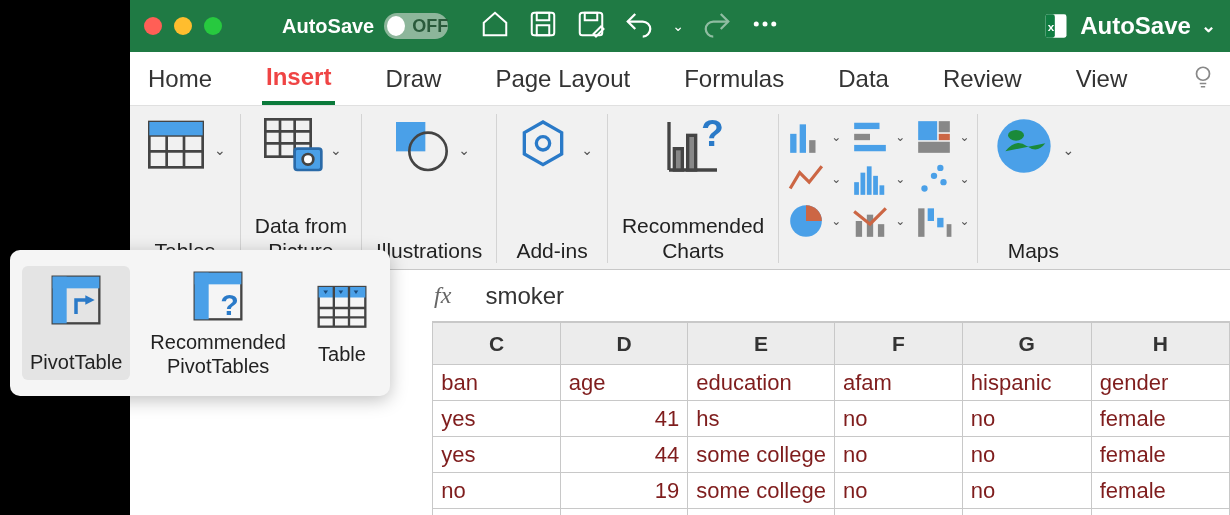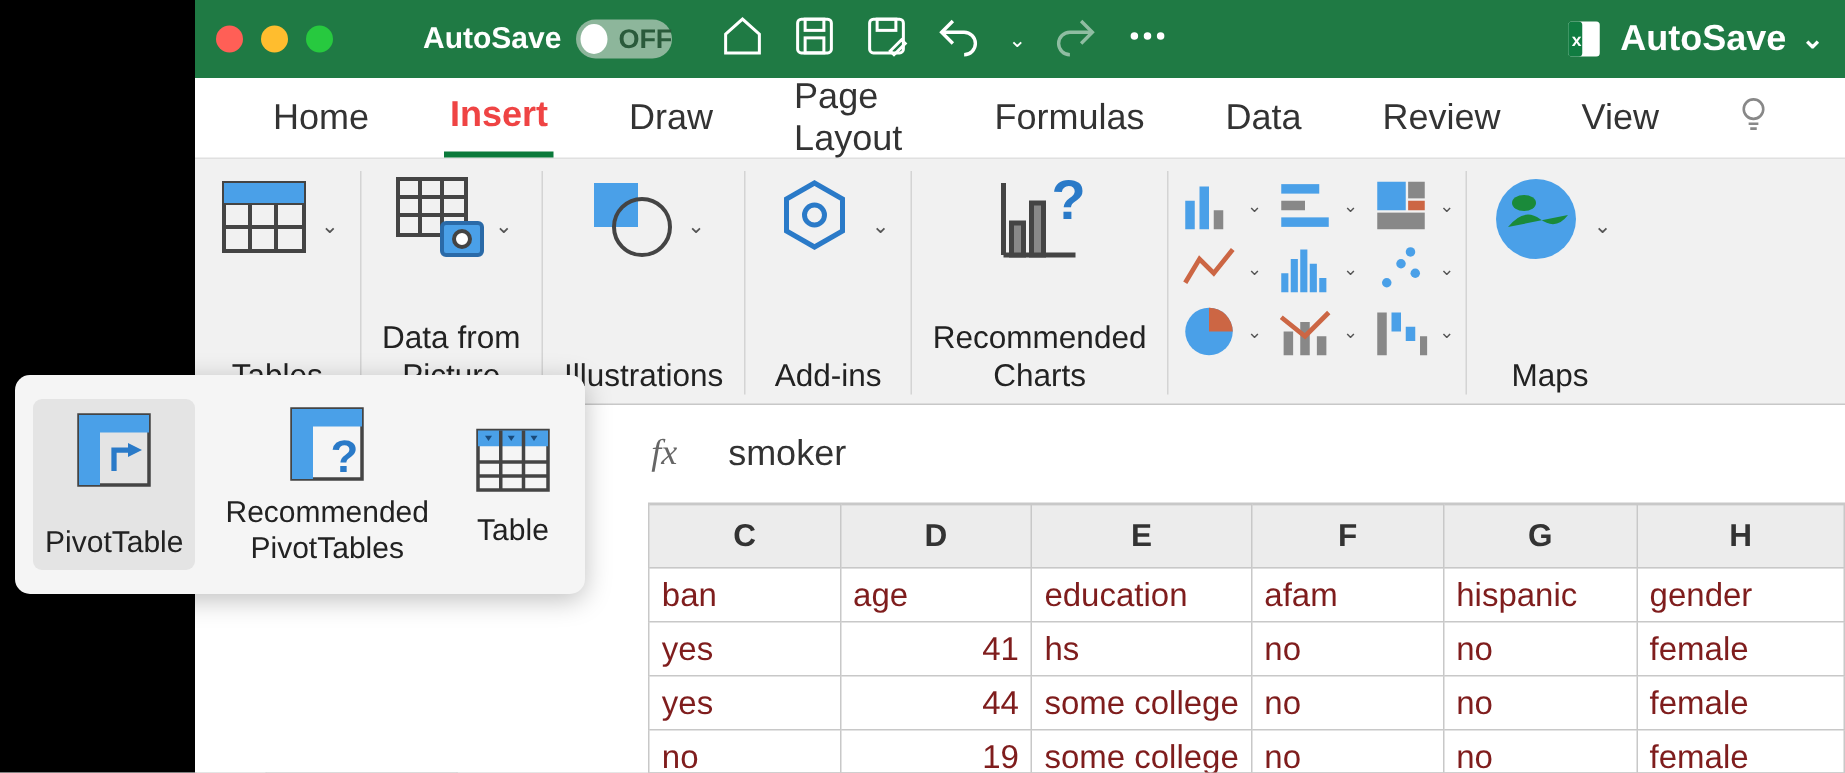--- a/index.html
+++ b/index.html
@@ -13,38 +13,38 @@
   .tl-max { background: #27c93f; }
   .autosave { display: flex; align-items: center; gap: 10px; margin-left: 40px; font-size: 20px; font-weight: 600; }
   .toggle { width: 64px; height: 26px; border-radius: 13px; background: #8db69b; position: relative; display: flex; align-items: center; }
   .toggle .knob { width: 20px; height: 20px; border-radius: 50%; background: #fff; margin-left: 3px; }
   .toggle .off { font-size: 18px; color: #2a5a3b; margin-left: 7px; font-weight: 700; }
   .title-icons { display: flex; gap: 18px; align-items: center; margin-left: 12px; }
   .tb-icon svg { width: 30px; height: 30px; }
   .doc-title { margin-left: auto; display: flex; align-items: center; gap: 10px; font-size: 24px; font-weight: 700; }
   .doc-icon { width: 28px; height: 28px; }
   
-  .ribbon-tabs { height: 54px; background: #fff; border-bottom: 1px solid #e0e0e0; display: flex; align-items: center; padding: 0 48px; gap: 46px; }
+  .ribbon-tabs { height: 54px; background: #fff; border-bottom: 1px solid #e0e0e0; display: flex; align-items: center; padding: 0 14px; gap: 46px; }
   .ribbon-tab { font-size: 24px; color: #333; padding: 10px 4px; cursor: pointer; }
   .ribbon-tab.active { font-weight: 700; color: #ef4444; border-bottom: 4px solid #0b7a3b; }
   .lightbulb { margin-left: auto; }
   
   .ribbon-body { height: 164px; background: #f1f1f1; border-bottom: 1px solid #c8c8c8; display: flex; padding: 8px 0 6px 0; }
   .ribbon-group { display: flex; flex-direction: column; align-items: center; justify-content: space-between; padding: 0 14px; border-right: 1px solid #d4d4d4; }
   .ribbon-group:last-child { border-right: none; }
   .group-icon-row { display: flex; align-items: flex-start; gap: 6px; height: 78px; }
   .group-label { font-size: 21px; color: #222; text-align: center; line-height: 1.2; }
   .big-icon svg { width: 64px; height: 64px; }
   .chev { font-size: 14px; color: #555; margin-top: 28px; }
   .mini-col { display: flex; flex-direction: column; gap: 4px; }
   .mini-item { display: flex; align-items: center; gap: 6px; }
   .mini-item svg { width: 38px; height: 38px; }
   .mini-chev { font-size: 12px; color: #555; }
   
-  .formula-bar { height: 66px; background: #fff; border-bottom: 1px solid #c8c8c8; display: flex; align-items: center; padding-left: 250px; }
+  .formula-bar { height: 52px; background: #fff; border-bottom: 1px solid #c8c8c8; display: flex; align-items: center; padding-left: 250px; }
   .fb-chev { color: #888; font-size: 18px; padding: 0 10px; border-right: 1px solid #c8c8c8; height: 100%; display: flex; align-items: center; }
   .fx { font-style: italic; font-family: serif; font-size: 24px; color: #666; padding: 0 18px; }
   .fb-content { font-size: 24px; color: #333; padding-left: 16px; }
   
   .grid { background: #fff; }
   .grid table { border-collapse: collapse; width: 100%; }
   .col-hdr { height: 42px; background: #ececec; border: 1px solid #c8c8c8; text-align: center; font-size: 21px; color: #333; }
   .row-hdr { width: 48px; background: #ececec; border: 1px solid #c8c8c8; text-align: center; font-size: 21px; color: #0b7a3b; font-weight: 400; }
   td.cell { border: 1px solid #c8c8c8; font-size: 22px; color: #7f1d1d; padding: 3px 8px; height: 36px; overflow: hidden; white-space: nowrap; }
   td.num { text-align: right; margin-left: 21px; }

